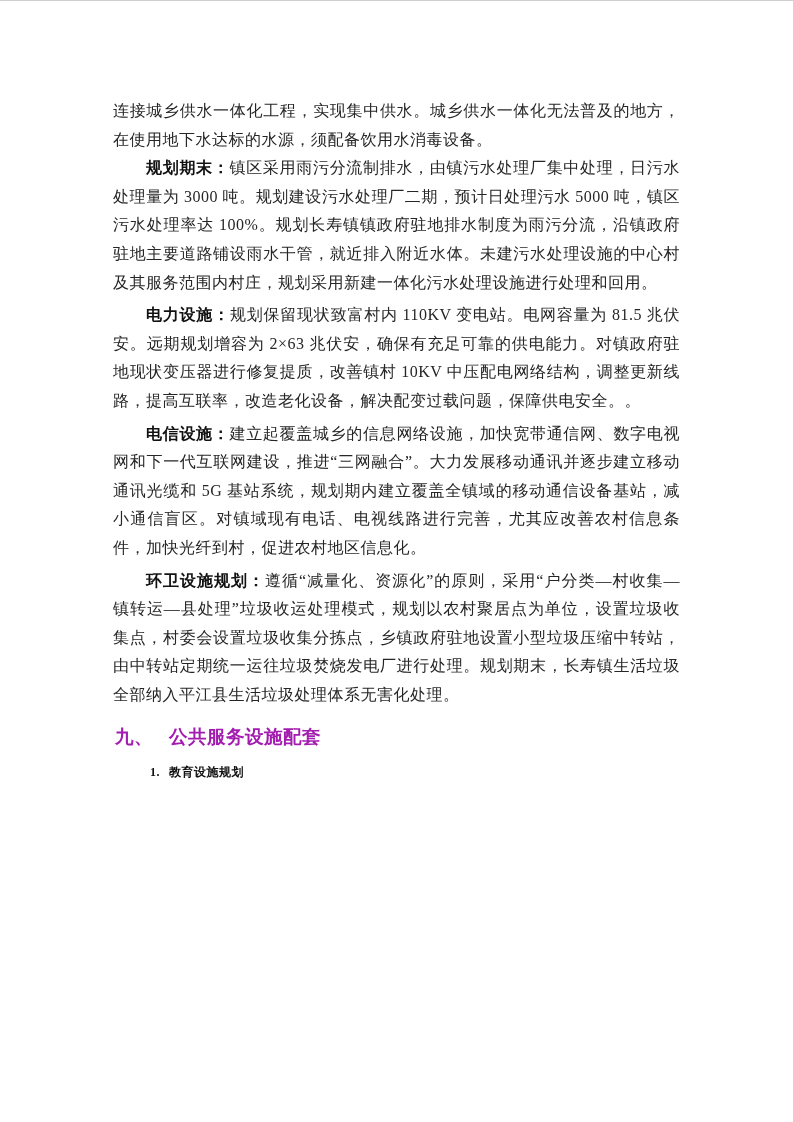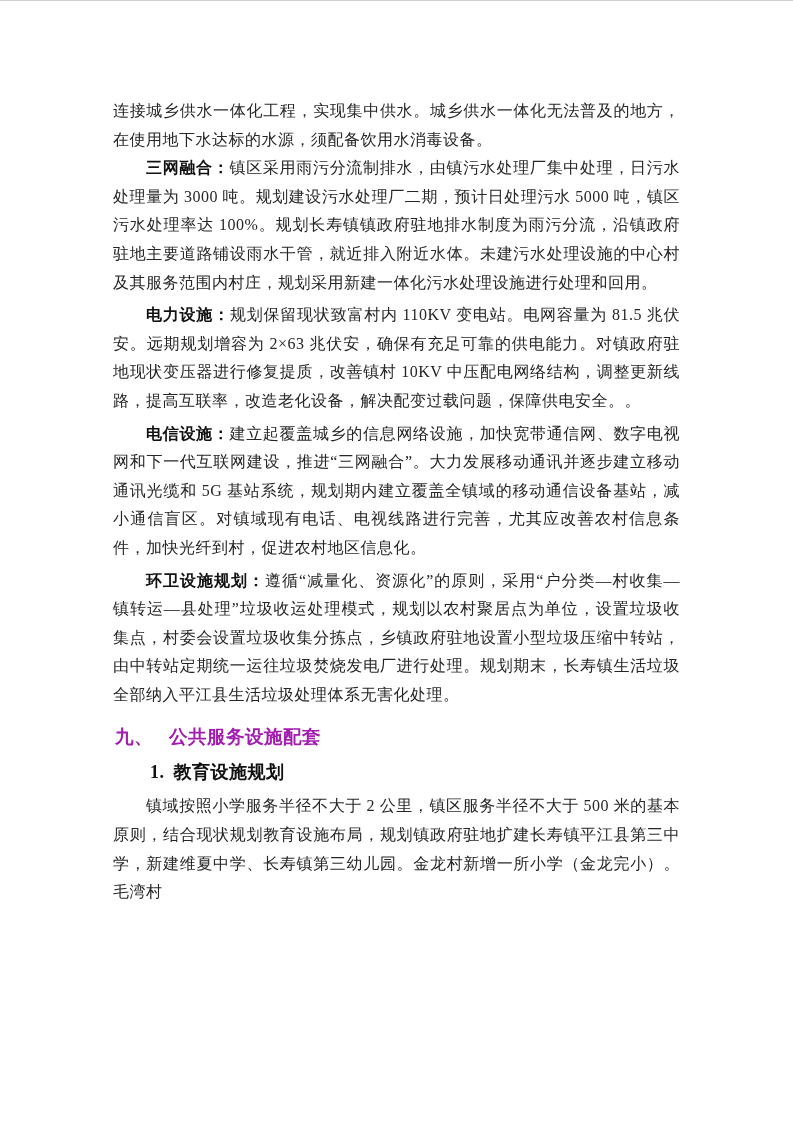--- a/index.html
+++ b/index.html
@@ -43,45 +43,44 @@
     margin: 13px 0 5px 2px;
     font-size: 18.5px;
     line-height: 30px;
     font-weight: bold;
     color: #a21caf;
     letter-spacing: 0.5px;
   }
   .h1 .num { margin-right: 16px; }
   .h2 {
     margin: 4px 0 5px 37px;
-    font-size: 18px;
+    font-size: 12px;
     line-height: 30px;
     font-weight: bold;
     color: #111111;
     letter-spacing: 0.5px;
   }
   .h2 .num { margin-right: 9px; }
 </style>
 </head>
 <body>
 
 <div class="page">
   <div class="content">
 
     <p class="para">连接城乡供水一体化工程，实现集中供水。城乡供水一体化无法普及的地方，在使用地下水达标的水源，须配备饮用水消毒设备。</p>
 
-    <p class="para indent"><span class="lead">三网融合：</span><span>镇区采用雨污分流制排水，由镇污水处理厂集中处理，日污水处理量为 3000 吨。规划建设污水处理厂二期，预计日处理污水 5000 吨，镇区污水处理率达 100%。规划长寿镇镇政府驻地排水制度为雨污分流，沿镇政府驻地主要道路铺设雨水干管，就近排入附近水体。未建污水处理设施的中心村及其服务范围内村庄，规划采用新建一体化污水处理设施进行处理和回用。</span></p>
+    <p class="para indent"><span class="lead">规划期末：</span><span>镇区采用雨污分流制排水，由镇污水处理厂集中处理，日污水处理量为 3000 吨。规划建设污水处理厂二期，预计日处理污水 5000 吨，镇区污水处理率达 100%。规划长寿镇镇政府驻地排水制度为雨污分流，沿镇政府驻地主要道路铺设雨水干管，就近排入附近水体。未建污水处理设施的中心村及其服务范围内村庄，规划采用新建一体化污水处理设施进行处理和回用。</span></p>
 
     <p class="para indent spaced"><span class="lead">电力设施：</span><span>规划保留现状致富村内 110KV 变电站。电网容量为 81.5 兆伏安。远期规划增容为 2×63 兆伏安，确保有充足可靠的供电能力。对镇政府驻地现状变压器进行修复提质，改善镇村 10KV 中压配电网络结构，调整更新线路，提高互联率，改造老化设备，解决配变过载问题，保障供电安全。。</span></p>
 
     <p class="para indent spaced"><span class="lead">电信设施：</span><span>建立起覆盖城乡的信息网络设施，加快宽带通信网、数字电视网和下一代互联网建设，推进“三网融合”。大力发展移动通讯并逐步建立移动通讯光缆和 5G 基站系统，规划期内建立覆盖全镇域的移动通信设备基站，减小通信盲区。对镇域现有电话、电视线路进行完善，尤其应改善农村信息条件，加快光纤到村，促进农村地区信息化。</span></p>
 
 
     <p class="para indent spaced"><span class="lead">环卫设施规划：</span><span>遵循“减量化、资源化”的原则，采用“户分类—村收集—镇转运—县处理”垃圾收运处理模式，规划以农村聚居点为单位，设置垃圾收集点，村委会设置垃圾收集分拣点，乡镇政府驻地设置小型垃圾压缩中转站，由中转站定期统一运往垃圾焚烧发电厂进行处理。规划期末，长寿镇生活垃圾全部纳入平江县生活垃圾处理体系无害化处理。</span></p>
 
     <div class="h1"><span class="num">九、</span><span>公共服务设施配套</span></div>
 
     <div class="h2"><span class="num">1.</span><span>教育设施规划</span></div>
 
-    <p class="para indent">镇域按照小学服务半径不大于 2 公里，镇区服务半径不大于 500 米的基本原则，结合现状规划教育设施布局，规划镇政府驻地扩建长寿镇平江县第三中学，新建维夏中学、长寿镇第三幼儿园。金龙村新增一所小学（金龙完小）。毛湾村</p>
 
   </div>
 </div>
 
 </body></html>

